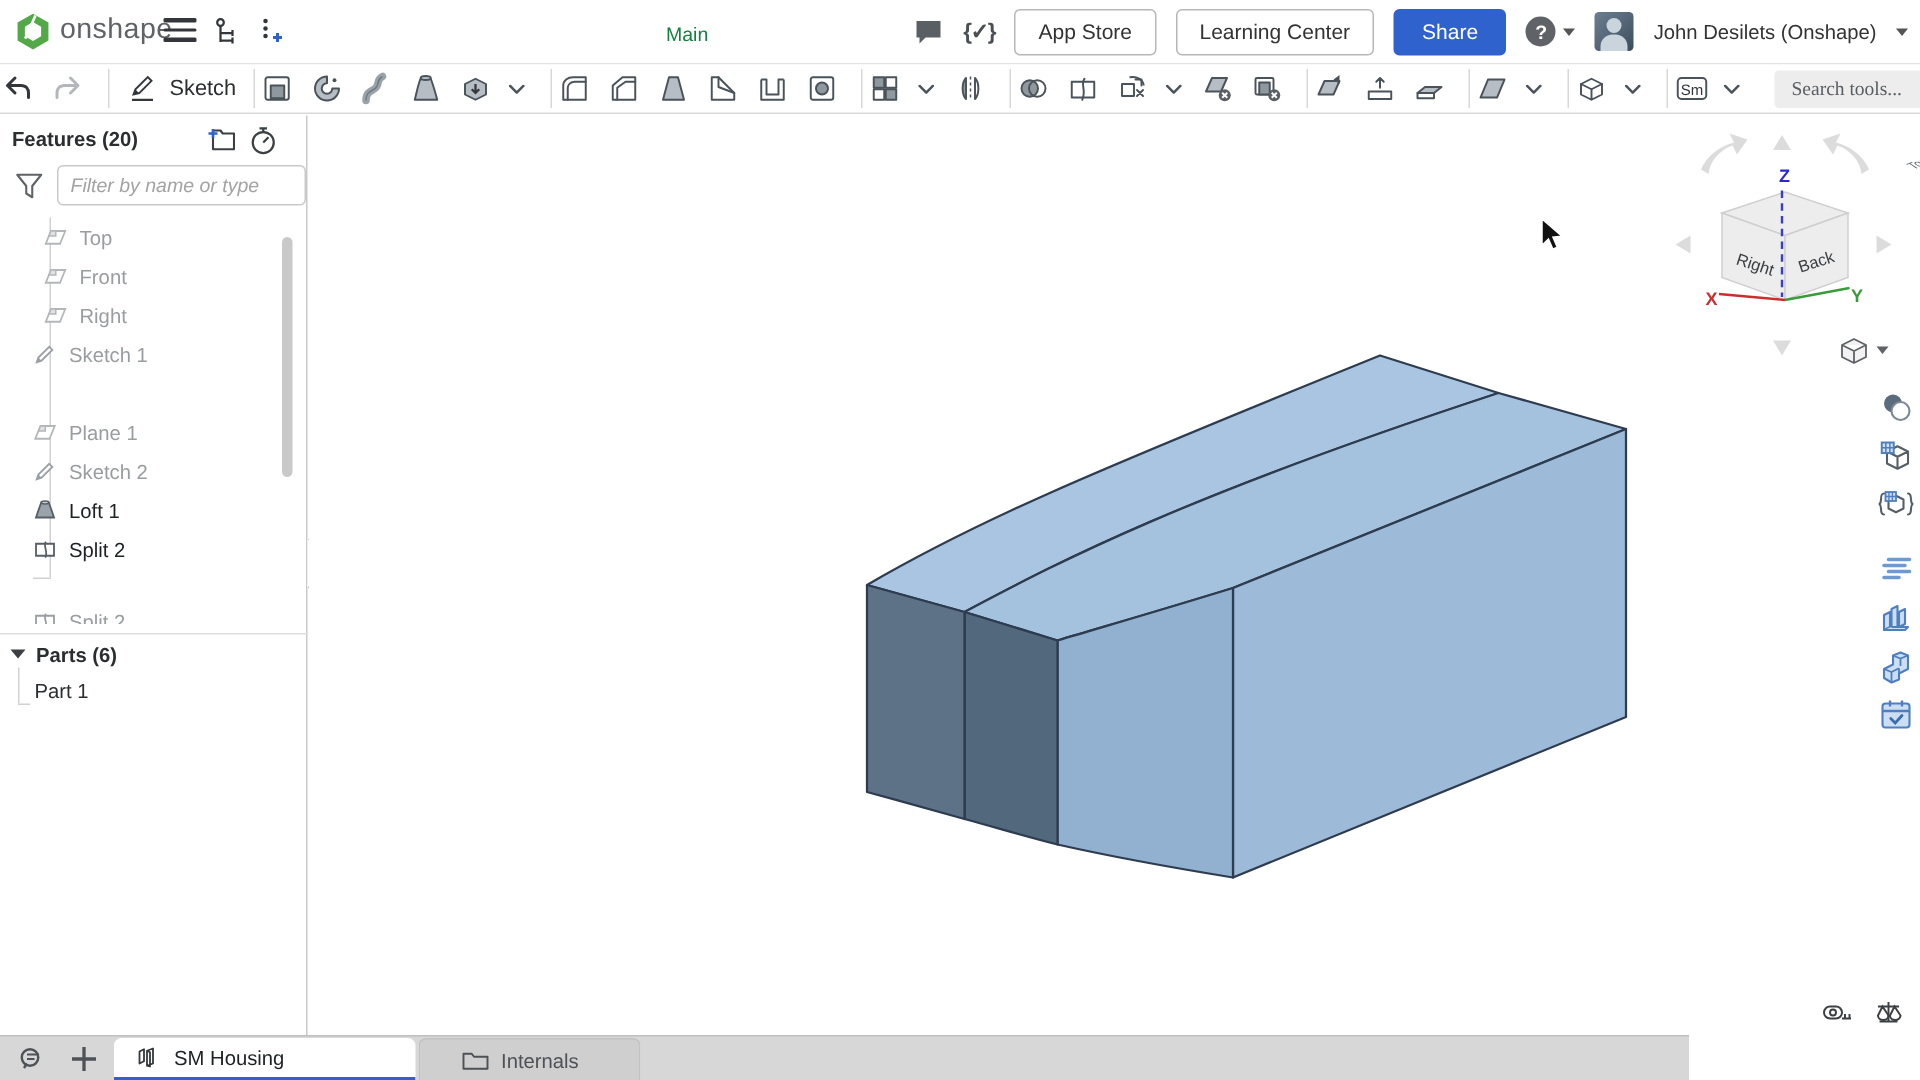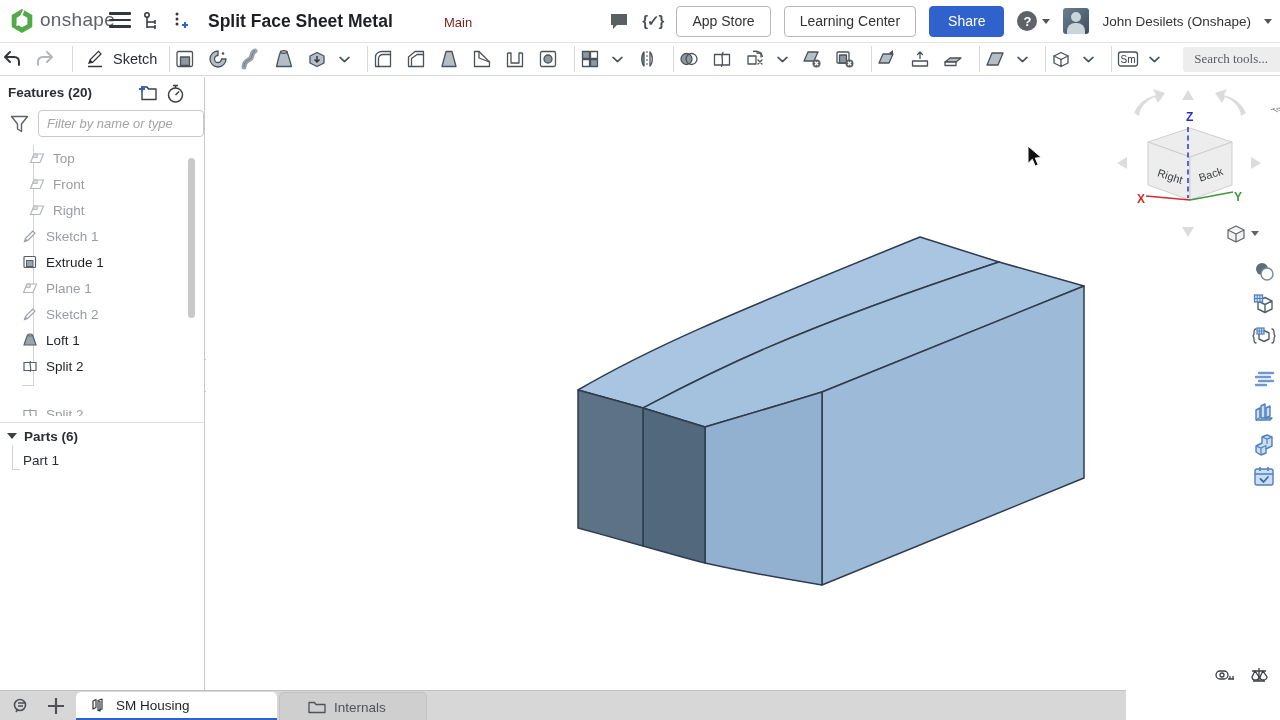--- a/index.html
+++ b/index.html
@@ -5,21 +5,21 @@
   html,body{margin:0;padding:0;background:#fff;}
   body{width:1280px;height:720px;overflow:hidden;font-family:"Liberation Sans",sans-serif;-webkit-font-smoothing:antialiased;position:relative;}
   
   .topbar{position:absolute;left:0;top:0;width:1280px;height:42px;background:#fff;border-bottom:1px solid #e3e3e3;}
   .logo-ic{position:absolute;left:9px;top:8px;}
   .logo-text{position:absolute;left:40px;top:9px;font-size:19px;color:#5f6368;letter-spacing:.3px;}
   .hamb{position:absolute;left:109px;top:12px;width:22px;height:18px;cursor:pointer;}
   .hamb i{display:block;height:2.6px;background:#33373b;margin:0 0 4px 0;border-radius:1px;}
   .tb-ic{position:absolute;top:10px;}
   .doc-title{position:absolute;left:208px;top:11px;font-size:17.5px;font-weight:bold;color:#1d1f22;}
-  .doc-ws{position:absolute;top:15px;font-size:13px;color:#7f1d1d;}
+  .doc-ws{position:absolute;top:15px;font-size:13px;color:#15803d;}
   .top-right{position:absolute;right:8px;top:0;height:42px;display:flex;align-items:center;gap:13px;}
   .btn{height:31px;border:1px solid #b7b7b7;border-radius:4px;background:#fff;font-size:14px;color:#333;padding:0 15px;display:flex;align-items:center;font-family:inherit;cursor:pointer;}
   .btn-share{background:#2f62cc;border-color:#2f62cc;color:#fff;padding:0 18px;}
   .help-circ{width:20px;height:20px;border-radius:50%;background:#5f6368;color:#fff;font-size:13px;font-weight:bold;display:flex;align-items:center;justify-content:center;}
   .caret{width:0;height:0;border-left:4px solid transparent;border-right:4px solid transparent;border-top:5px solid #555;}
   .avatar{width:26px;height:26px;border-radius:3px;background:linear-gradient(135deg,#6b7f92,#3e4d5c);position:relative;overflow:hidden;}
   .avatar:before{content:"";position:absolute;left:8px;top:4px;width:10px;height:10px;border-radius:50%;background:#c9d4dd;}
   .avatar:after{content:"";position:absolute;left:4px;top:15px;width:18px;height:12px;border-radius:8px 8px 0 0;background:#c9d4dd;}
   .user-name{font-size:13.5px;color:#333;}
   .fb-ic{font-size:15px;color:#4a4f54;font-weight:bold;letter-spacing:-1px;}
@@ -129,21 +129,20 @@
     <circle cx="6" cy="5" r="2.2" fill="none" stroke="#33373b" stroke-width="1.5"></circle>
     <path d="M6 7.2 V18 M6 12 h8 M6 17 h8" stroke="#33373b" stroke-width="1.5" fill="none"></path>
     <path d="M14 10 v4 M14 15 v4" stroke="#33373b" stroke-width="1.5"></path>
   </svg>
   <svg class="tb-ic" style="left:170px" width="20" height="22" viewBox="0 0 20 22">
     <circle cx="7" cy="4" r="1.5" fill="#33373b"></circle>
       <circle cx="7" cy="9" r="1.5" fill="#33373b"></circle>
       <circle cx="7" cy="14" r="1.5" fill="#33373b"></circle>
     <path d="M12 15 h6 M15 12 v6" stroke="#2f62cc" stroke-width="2"></path>
   </svg>
-  <span class="doc-title">Split Face Sheet Metal</span>
   <span class="doc-ws" style="left:444px">Main</span>
 
   <div class="top-right">
     <svg width="20" height="19" viewBox="0 0 20 19">
       <path d="M2,2 H18 V13 H8 L4,17 V13 H2 Z" fill="#5a5f64"></path>
     </svg>
     <span class="fb-ic">{✓}</span>
     <button class="btn">App Store</button>
     <button class="btn">Learning Center</button>
     <button class="btn btn-share">Share</button>
@@ -405,26 +404,20 @@
       <svg width="16" height="16">
           <use href="#s-plane"></use>
         </svg>
         <span>Right</span>
     </div>
     <div class="frow muted" style="top:83px">
       <svg width="16" height="16">
           <use href="#s-pencil"></use>
         </svg>
         <span>Sketch 1</span>
-    </div>
-    <div class="frow" style="top:109px">
-      <svg width="16" height="16">
-          <use href="#s-extrude"></use>
-        </svg>
-        <span>Extrude 1</span>
     </div>
     <div class="frow muted" style="top:135px">
       <svg width="16" height="16">
           <use href="#s-plane"></use>
         </svg>
         <span>Plane 1</span>
     </div>
     <div class="frow muted" style="top:161px">
       <svg width="16" height="16">
           <use href="#s-pencil"></use>

